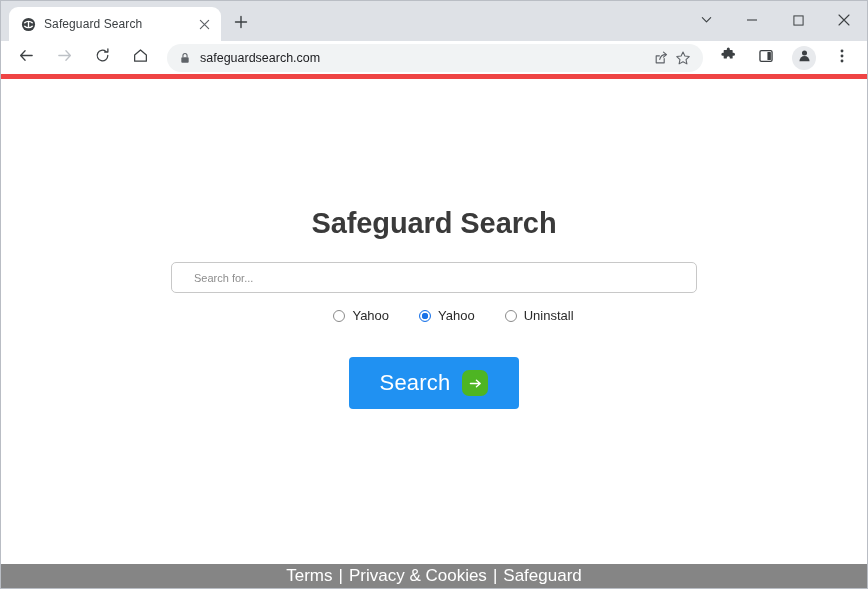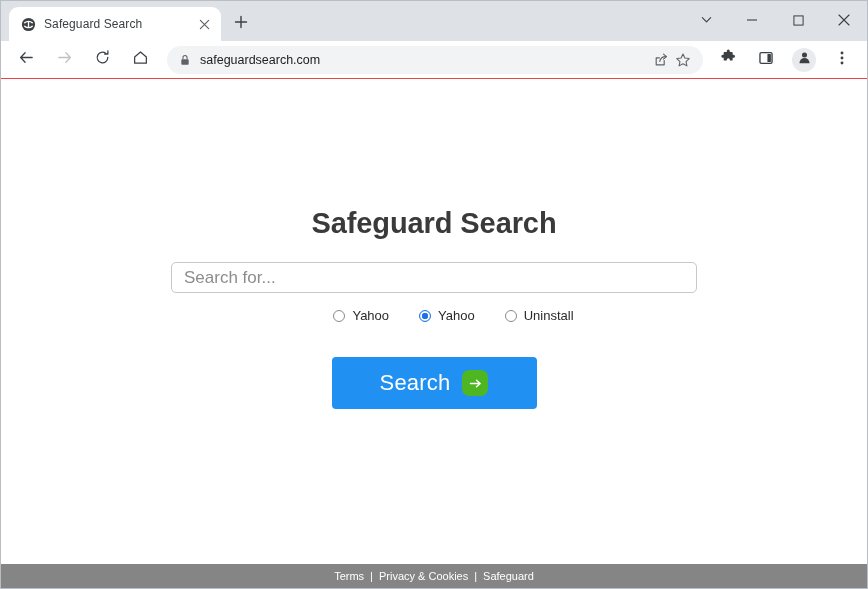--- a/index.html
+++ b/index.html
@@ -70,21 +70,21 @@
     color: #3c4043;
   }
 
   
   .toolbar {
     height: 38px;
     background: #ffffff;
     display: flex; align-items: center;
     padding: 0 6px 0 6px;
     gap: 0px;
-    border-bottom: 1px solid #ef4444;
+    border-bottom: 5px solid #ef4444;
   }
   .navbtn {
     width: 32px; height: 32px; margin: 0 3px;
     display: flex; align-items: center; justify-content: center;
     border-radius: 50%;
     color: #3c4043;
     flex: 0 0 auto;
   }
   .navbtn.disabled { color: #bdc1c6; }
 
@@ -141,23 +141,23 @@
     letter-spacing: -0.1px;
     margin-bottom: 22px;
   }
 
   .search-input {
     width: 526px; height: 31px;
     border: 1px solid #c8c8c8;
     border-radius: 5px;
     background: #ffffff;
     font-family: "Liberation Sans", sans-serif;
-    font-size: 17px;
+    font-size: 11px;
     color: #222;
-    padding: 0 12px;
+    padding: 0 22px;
     outline: none;
   }
   .search-input::placeholder { color: #8d8d8d; }
 
   .engines {
     margin-top: 16px;
     display: flex; align-items: center;
     gap: 30px;
     margin-left: 39px;
   }
@@ -188,21 +188,21 @@
     background: #1a73e8;
   }
   .radio.checked {
     box-shadow: inset 0 0 0 2px #ffffff, inset 0 0 0 3px #1a73e8;
     border-color: #1a73e8;
   }
   .engine-label { line-height: 1; }
 
   .search-button {
     margin-top: 35px;
-    width: 205px; height: 52px;
+    width: 170px; height: 52px;
     background: #2091f2;
     border: none;
     border-radius: 4px;
     display: flex; align-items: center; justify-content: center;
     gap: 12px;
     cursor: pointer;
     font-family: "Liberation Sans", sans-serif;
   }
   .search-button-label {
     color: #ffffff;
@@ -219,21 +219,21 @@
   
   .footer {
     height: 24px;
     background: #858585;
     display: flex; align-items: center; justify-content: center;
     gap: 0px;
     flex: 0 0 24px;
   }
   .footer-inner {
     display: flex; align-items: center;
-    font-size: 11px;
+    font-size: 17px;
     color: #ffffff;
   }
   .footer-link { color: #ffffff; text-decoration: none; }
   .footer-sep { color: #ffffff; padding: 0 6px; }
 </style>
 </head>
 <body>
 
 <div class="browser">
 

